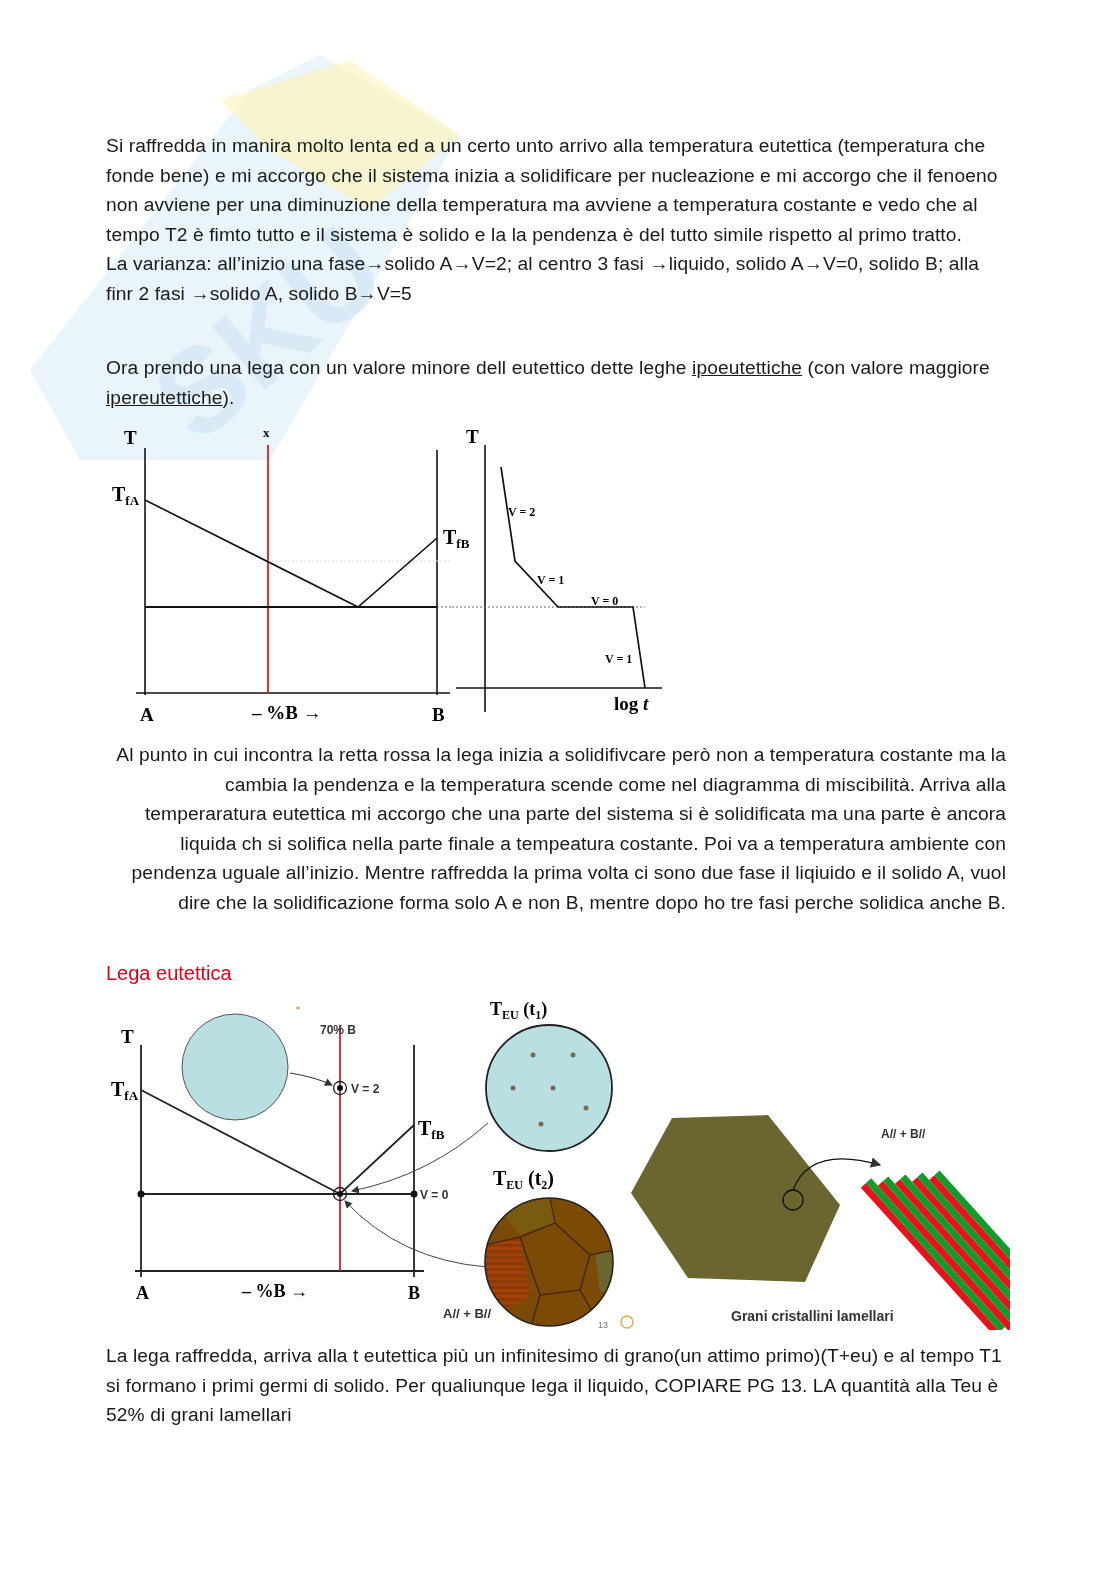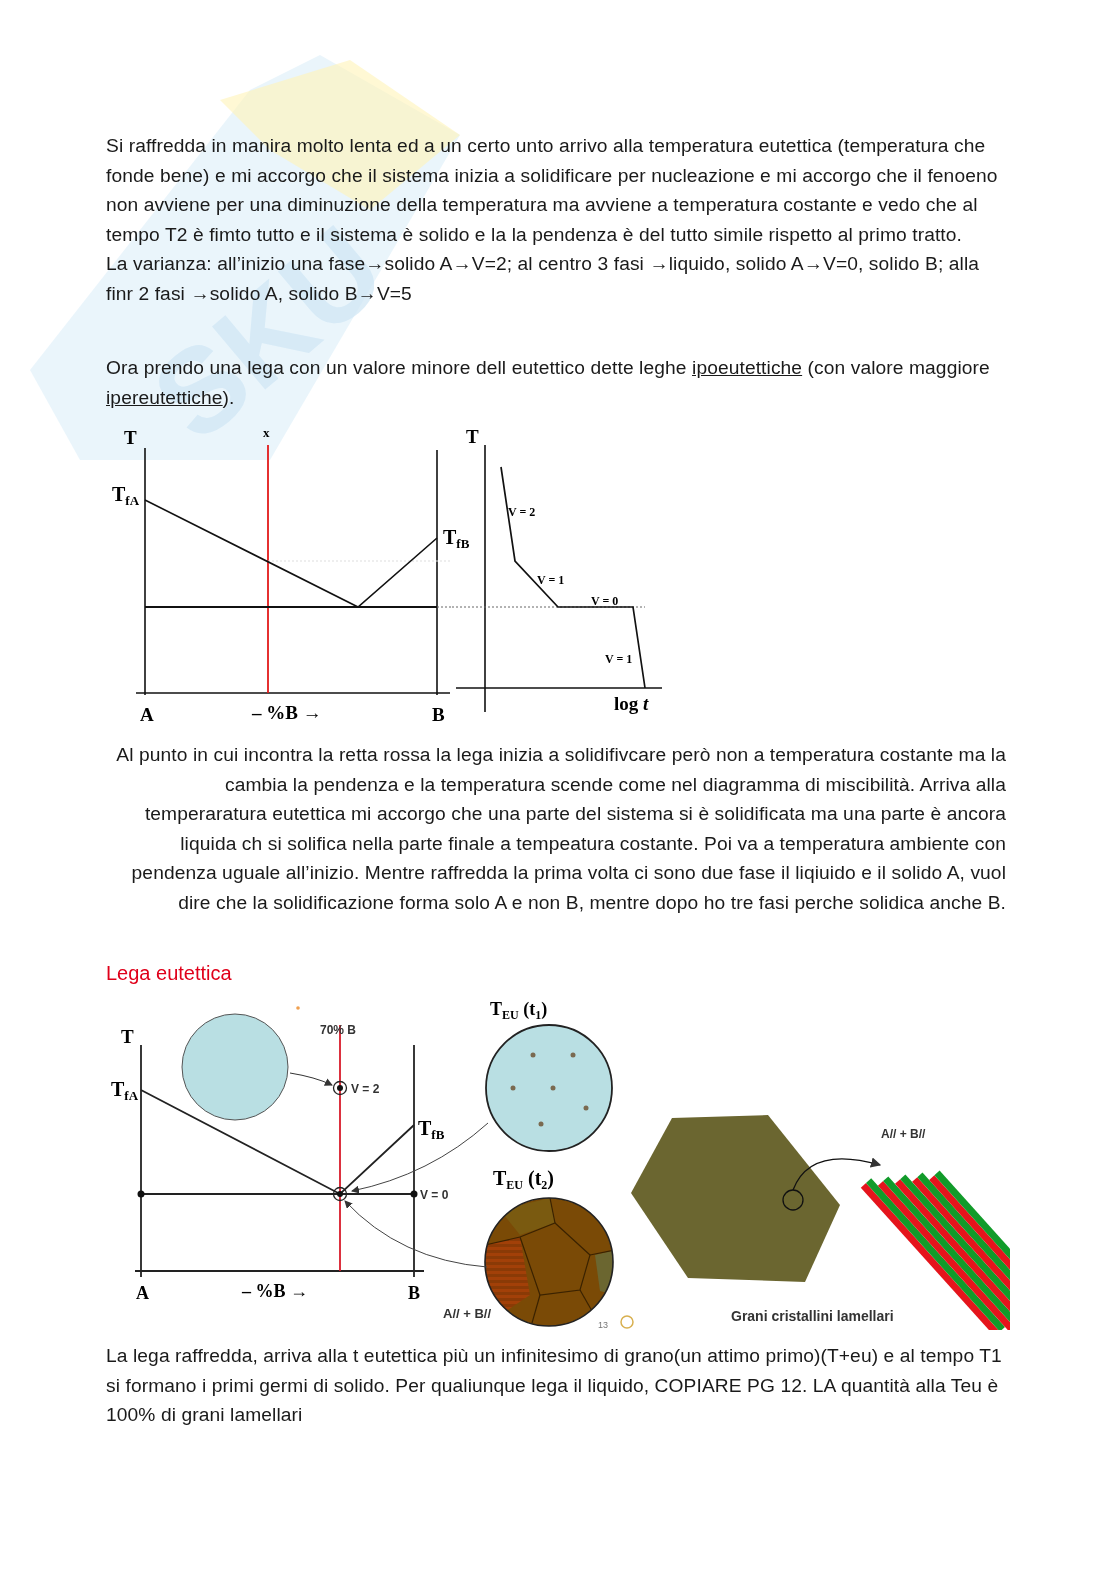--- a/index.html
+++ b/index.html
@@ -174,14 +174,14 @@
       <rect x="30" y="-42" width="190" height="7" fill="#e5141c"></rect>
       <rect x="30" y="-49" width="190" height="7" fill="#119b2a"></rect>
       <rect x="40" y="-56" width="175" height="7" fill="#e5141c"></rect>
       <rect x="40" y="-63" width="175" height="7" fill="#119b2a"></rect>
     </g>
   </g>
   <text x="631" y="326" font-size="14" font-weight="bold" fill="#333" style="font-family:'Liberation Sans',sans-serif;">Grani cristallini lamellari</text>
 </svg>
 
 <div class="para" style="top:1341px;">
-  <p>La lega raffredda, arriva alla t eutettica più un infinitesimo di grano(un attimo primo)(T+eu) e al tempo T1 si formano i primi germi di solido. Per qualiunque lega il liquido, COPIARE PG 12. LA quantità alla Teu è 100% di grani lamellari</p>
+  <p>La lega raffredda, arriva alla t eutettica più un infinitesimo di grano(un attimo primo)(T+eu) e al tempo T1 si formano i primi germi di solido. Per qualiunque lega il liquido, COPIARE PG 13. LA quantità alla Teu è 52% di grani lamellari</p>
 </div>
 
 </body></html>

